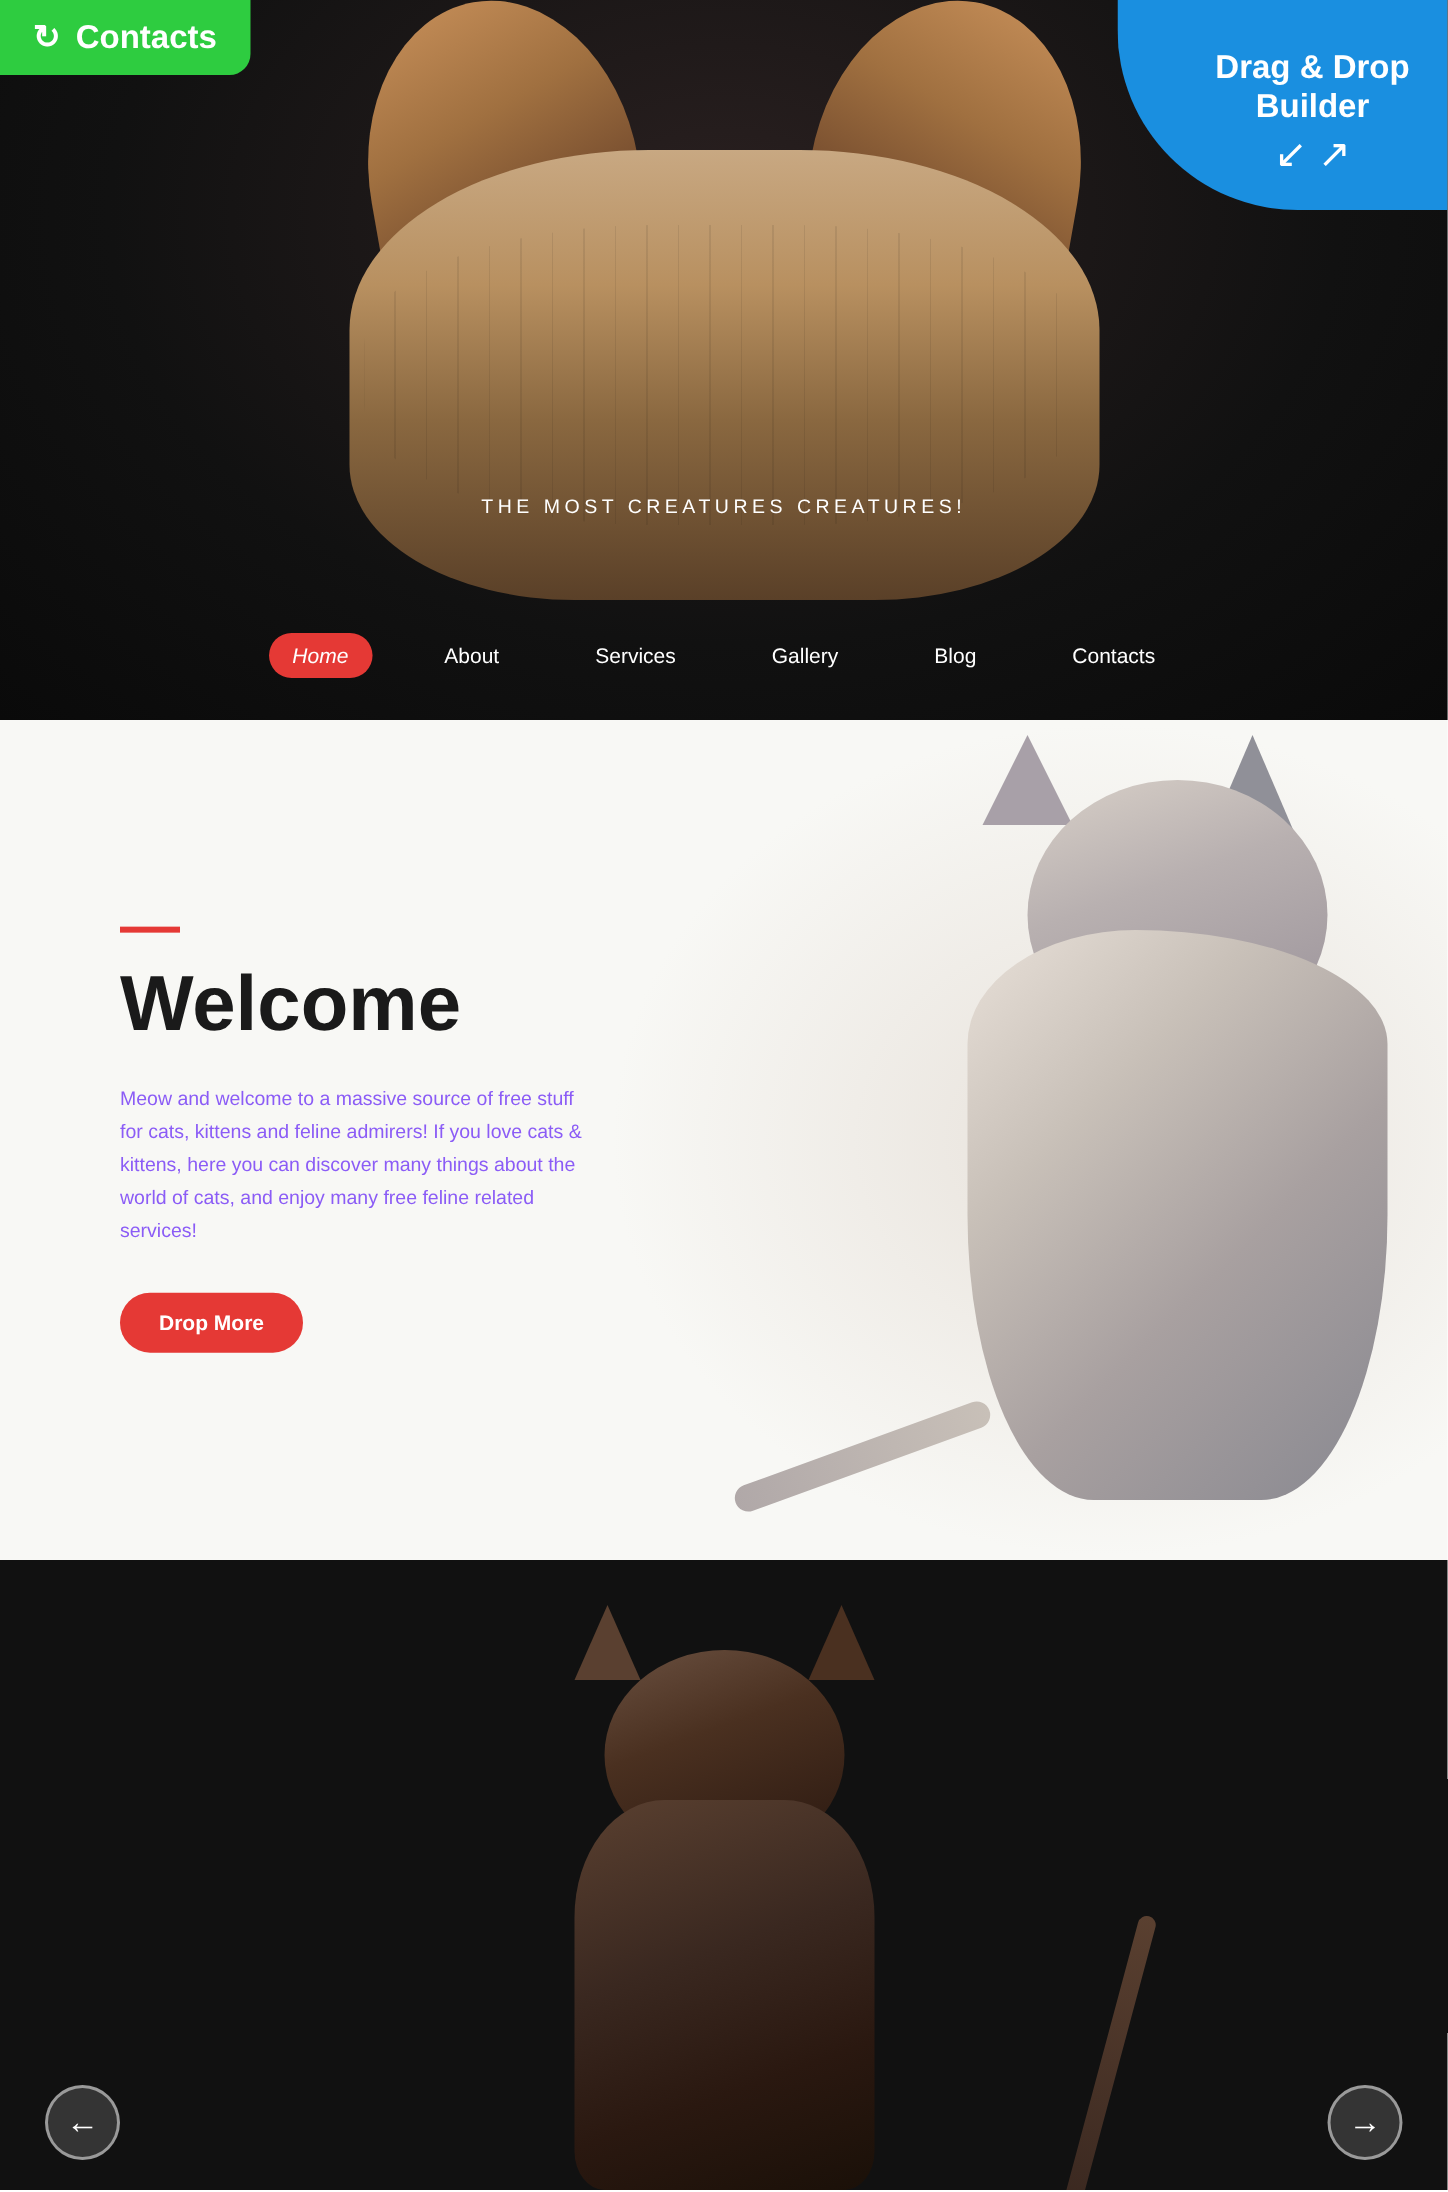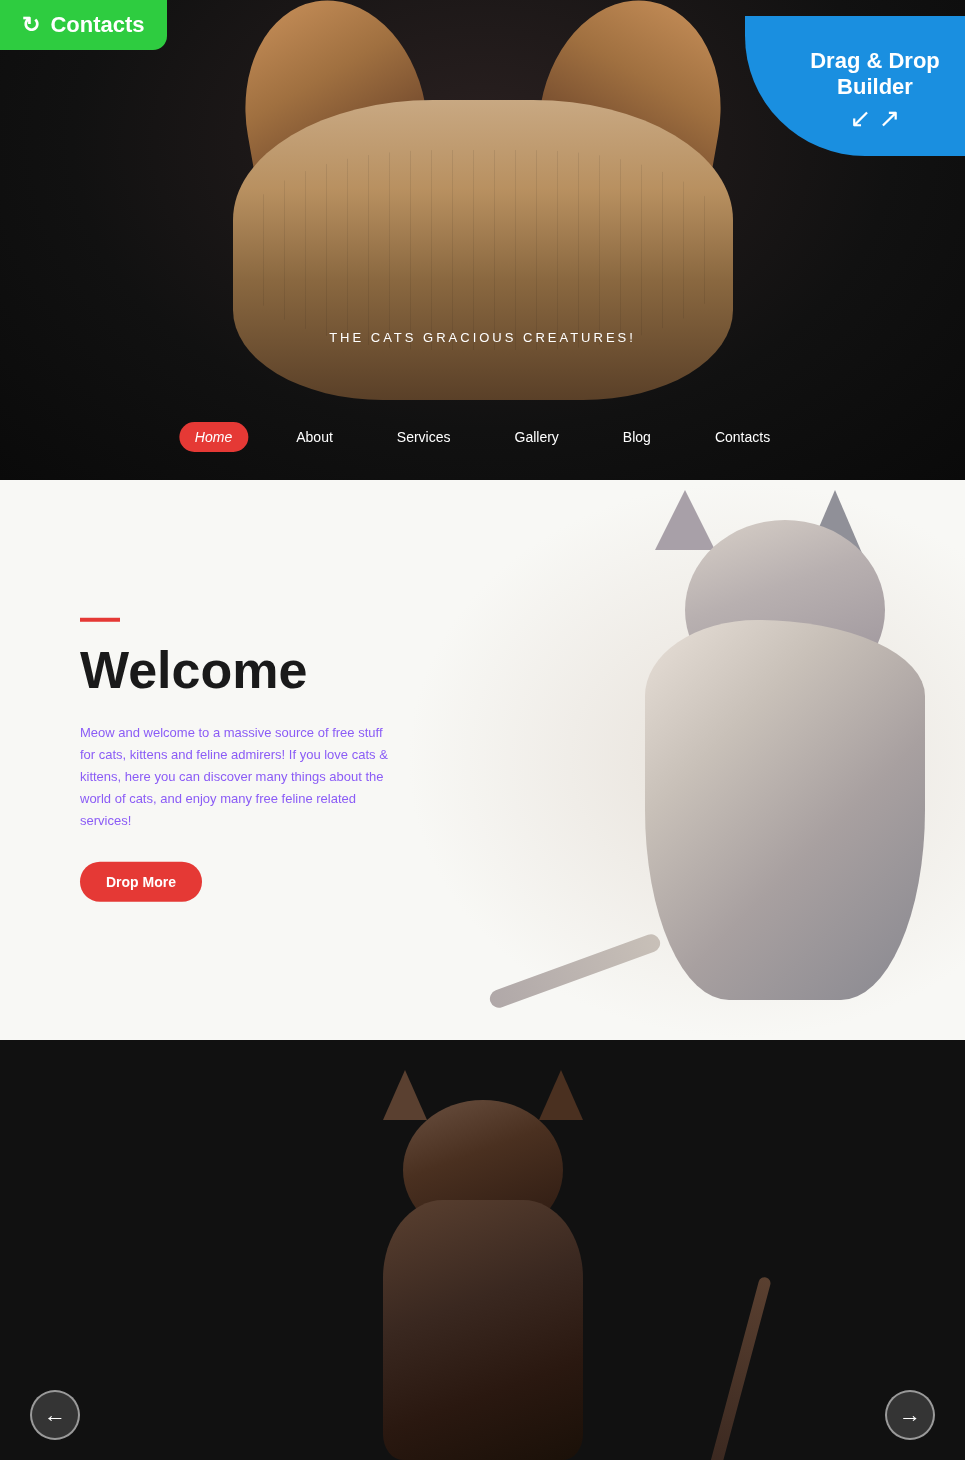--- a/index.html
+++ b/index.html
@@ -354,21 +354,21 @@
       font-size: 22px;
       cursor: pointer;
       z-index: 20;
     }
     .nav-arrow.left { left: 30px; }
     .nav-arrow.right { right: 30px; }
 
     
     .corner-badge-container {
       position: absolute;
-      top: 16px; right: 0;
+      top: 0; right: 0;
       width: 220px;
       height: 148px;
       overflow: hidden;
       z-index: 100;
     }
     .corner-badge-bg {
       position: absolute;
       top: -20px;
       right: -20px;
       width: 240px;
@@ -420,21 +420,21 @@
 
   <div class="hero-bg"></div>
   <div class="cat-ears">
     <div class="ear-left"></div>
     <div class="ear-right"></div>
   </div>
   <div class="cat-face"></div>
   <div class="cat-wrinkles"></div>
 
 
-  <div class="hero-subtitle">THE CATS GRACIOUS CREATURES!</div>
+  <div class="hero-subtitle">THE MOST CREATURES CREATURES!</div>
 
   <nav class="hero-nav">
     <div class="nav-item active">Home</div>
     <div class="nav-item">About</div>
     <div class="nav-item">Services</div>
     <div class="nav-item">Gallery</div>
     <div class="nav-item">Blog</div>
     <div class="nav-item">Contacts</div>
   </nav>
 </div>

